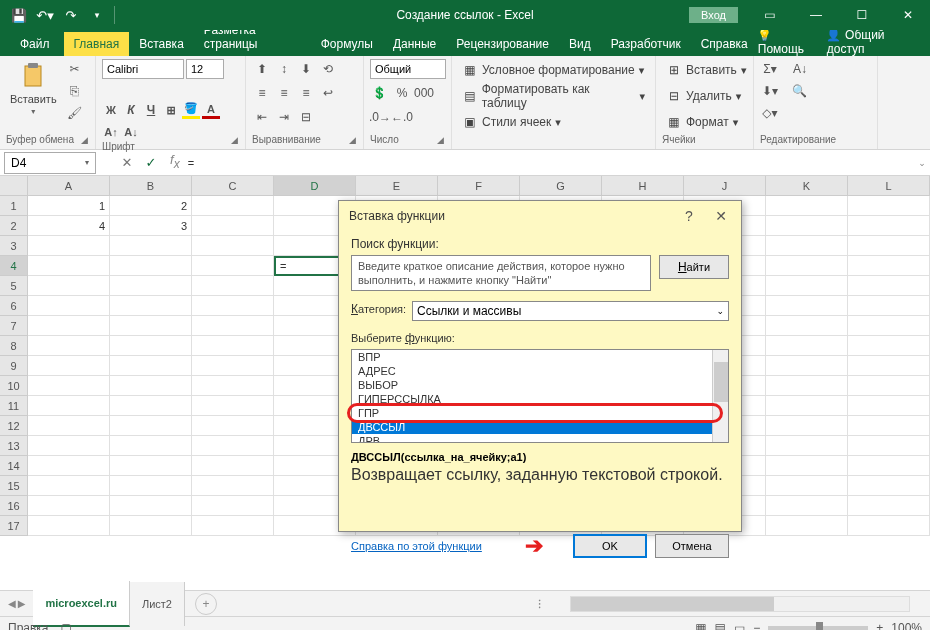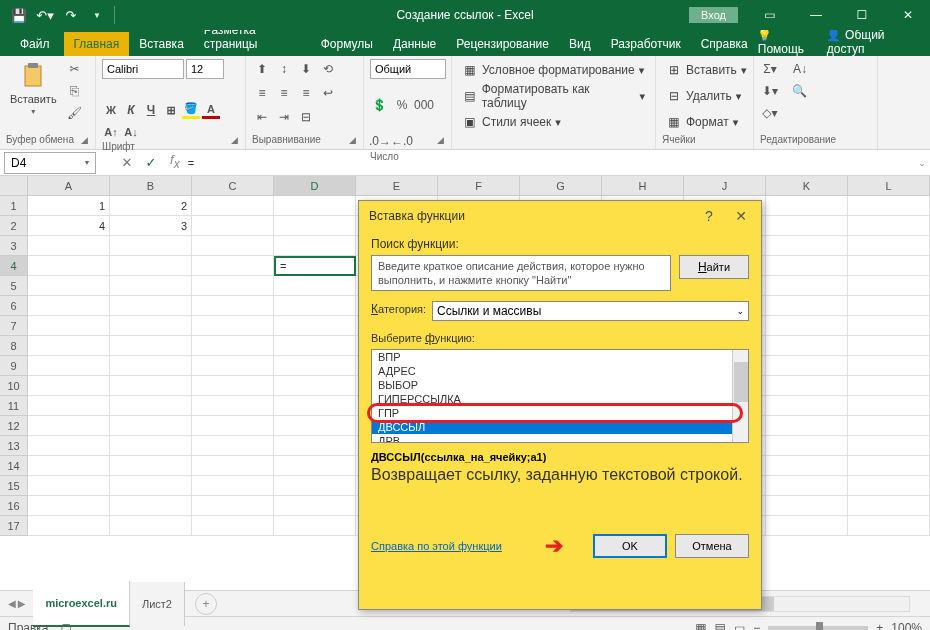--- a/index.html
+++ b/index.html
@@ -8,21 +8,21 @@
 .qat{display:flex;align-items:center;gap:4px;padding-left:8px}
 .qat-icon{width:22px;height:22px;display:flex;align-items:center;justify-content:center;color:#fff;font-size:13px}
 .qat-sep{width:1px;height:18px;background:rgba(255,255,255,.3);margin:0 2px}
 .title-text{position:absolute;left:50%;transform:translateX(-50%);color:#fff;font-size:12px}
 .title-right{margin-left:auto;display:flex;align-items:center;gap:2px}
 .login-btn{background:#6db089;padding:2px 12px;color:#fff;font-size:11px;margin-right:8px}
 .win-btn{width:44px;height:30px;display:flex;align-items:center;justify-content:center;color:#fff;font-size:12px}
 .ribbon-tabs{height:26px;background:#0e6837;display:flex;align-items:flex-end;padding-left:6px;color:#fff}
 .rtab{padding:5px 10px;font-size:12px;cursor:pointer}
 .rtab.file{padding-left:14px;padding-right:14px}
-.rtab.active{background:#eab308;color:#217346}
+.rtab.active{background:#fde047;color:#217346}
 .ribbon-right{margin-left:auto;display:flex;align-items:flex-end;gap:12px;padding-right:16px}
 .ribbon-right span{font-size:12px}
 .ribbon{height:94px;background:#f3f3f3;border-bottom:1px solid #d4d4d4;display:flex}
 .rgroup{border-right:1px solid #e0e0e0;padding:3px 6px 2px;display:flex;flex-direction:column;justify-content:space-between;position:relative}
 .rgroup-label{font-size:10px;color:#666;padding-bottom:2px}
 .rgroup-body{flex:1;display:flex;gap:4px;align-items:flex-start}
 .big-btn{display:flex;flex-direction:column;align-items:center;padding:2px 4px;gap:2px}
 .big-btn .ic{width:30px;height:30px;display:flex;align-items:center;justify-content:center}
 .big-btn .lbl{font-size:11px;color:#444}
 .small-col{display:flex;flex-direction:column;gap:2px}
@@ -61,21 +61,21 @@
 .sheet-tab{padding:16px 12px;border-right:1px solid #ccc;font-size:11px;color:#555;background:#f3f3f3}
 .sheet-tab.active{background:#fff;border-bottom:2px solid #217346;color:#217346;font-weight:bold}
 .add-sheet{width:22px;height:22px;border:1px solid #ccc;border-radius:50%;margin-left:10px;display:flex;align-items:center;justify-content:center;color:#888}
 .hscroll{flex:1;height:16px;margin:0 20px;position:relative}
 .hscroll-track{height:16px;background:#f0f0f0;border:1px solid #ddd;position:relative}
 .hscroll-thumb{position:absolute;left:0;width:60%;height:14px;background:#cdcdcd}
 .statusbar{height:22px;background:#f3f3f3;border-top:1px solid #d4d4d4;display:flex;align-items:center;padding:0 8px;font-size:11px;color:#555}
 .status-right{margin-left:auto;display:flex;align-items:center;gap:8px}
 .zoom-slider{width:100px;height:4px;background:#ccc;position:relative}
 .zoom-thumb{position:absolute;left:48%;top:-4px;width:7px;height:12px;background:#888}
-.dialog{position:absolute;left:358px;top:200px;width:404px;height:410px;background:#fde047;border:1px solid #888;box-shadow:2px 2px 8px rgba(0,0,0,.3)}
+.dialog{position:absolute;left:338px;top:200px;width:404px;height:332px;background:#fef9c3;border:1px solid #888;box-shadow:2px 2px 8px rgba(0,0,0,.3)}
 .dlg-title{height:30px;display:flex;align-items:center;padding:0 10px;font-size:12px;color:#333}
 .dlg-title-btns{margin-left:auto;display:flex;gap:12px}
 .dlg-title-btns span{font-size:14px;color:#555;width:20px;text-align:center}
 .dlg-body{padding:6px 12px}
 .dlg-lbl{font-size:11px;color:#333;margin-bottom:4px}
 .dlg-lbl u{text-decoration:underline}
 .search-row{display:flex;gap:8px;margin-bottom:10px}
 .search-box{flex:1;height:36px;border:1px solid #888;background:#fff;padding:3px 6px;font-size:11px;color:#555;line-height:14px}
 .find-btn{width:70px;height:24px;border:1px solid #888;background:#e8e8e8;font-size:11px}
 .cat-row{display:flex;align-items:center;gap:6px;margin-bottom:10px}
@@ -199,21 +199,21 @@
       <div class="small-row">
         <div class="sm-ic">⇤</div>
         <div class="sm-ic">⇥</div>
         <div class="sm-ic">⊟</div>
       </div>
     </div>
     <div class="rgroup-label">Выравнивание</div>
     <div class="dialog-launcher">◢</div>
   </div>
   <div class="rgroup" style="width:88px">
-    <div class="rgroup-body" style="flex-direction:column;gap:16px">
+    <div class="rgroup-body" style="flex-direction:column;gap:4px">
       <input style="width: 76px; height: 20px; border: 1px solid rgb(171, 171, 171); font-size: 11px; padding: 0px 4px;" value="Общий">
       <div class="small-row">
         <div class="sm-ic">💲</div>
         <div class="sm-ic">%</div>
         <div class="sm-ic">000</div>
       </div>
       <div class="small-row">
         <div class="sm-ic">.0→</div>
         <div class="sm-ic">←.0</div>
       </div>

